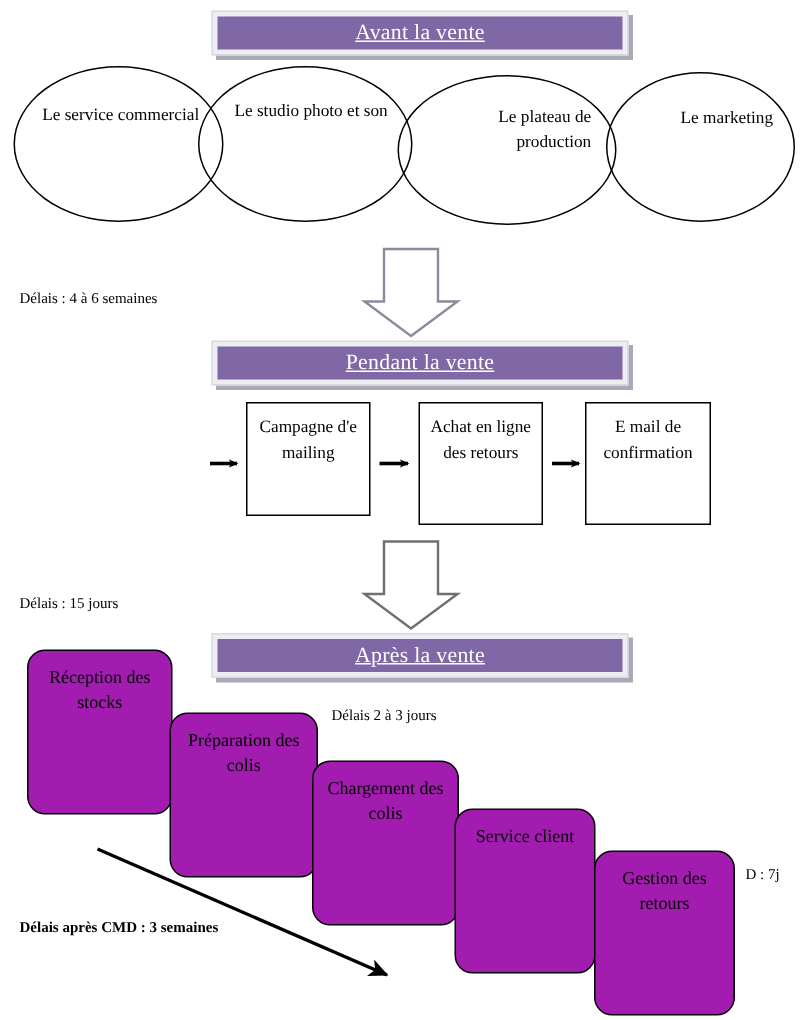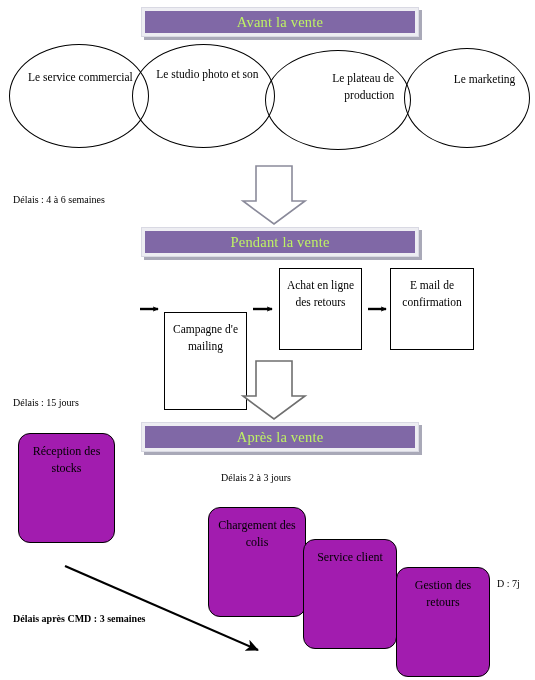--- a/index.html
+++ b/index.html
@@ -33,23 +33,24 @@
   .banner-fill {
     background: #8068a6;
     width: 100%;
     height: 100%;
     display: flex;
     align-items: center;
     justify-content: center;
   }
   .banner-label {
     font-size: 14.5px;
-    color: #bef264;
+    color: #ffffff;
     letter-spacing: 0.2px;
     line-height: 1;
+    text-decoration: underline;
   }
   
   .ellipse {
     position: absolute;
     border: 1px solid #000000;
     border-radius: 50%;
     box-sizing: border-box;
     display: flex;
     align-items: flex-start;
     justify-content: center;
@@ -142,21 +143,21 @@
 
   <div class="ftext" style="left:13px; top:194px;">Délais : 4 à 6 semaines</div>
 
   <div class="banner" style="left:141px; top:227px; width:278px; height:30px;">
     <div class="banner-fill">
       <span class="banner-label">Pendant la vente</span>
     </div>
   </div>
 
 
-  <div class="pbox" style="left:164px; top:268px; width:83px; height:98px;margin-top:44px;">
+  <div class="pbox" style="left:164px; top:268px; width:83px; height:76px;">
     <span class="pbox-label">Campagne d'e mailing</span>
   </div>
 
   <div class="pbox" style="left:279px; top:268px; width:83px; height:82px;">
     <span class="pbox-label">Achat en ligne des retours</span>
   </div>
 
   <div class="pbox" style="left:390px; top:268px; width:84px; height:82px;">
     <span class="pbox-label">E mail de confirmation</span>
   </div>
@@ -166,20 +167,23 @@
   <div class="banner" style="left:141px; top:422px; width:278px; height:30px;">
     <div class="banner-fill">
       <span class="banner-label">Après la vente</span>
     </div>
   </div>
 
   <div class="rbox" style="left:18px; top:433px; width:97px; height:110px;">
     <span class="rbox-label">Réception des stocks</span>
   </div>
 
+  <div class="rbox" style="left:113px; top:475px; width:99px; height:110px;">
+    <span class="rbox-label">Préparation des colis</span>
+  </div>
 
   <div class="rbox" style="left:208px; top:507px; width:98px; height:110px;">
     <span class="rbox-label">Chargement des colis</span>
   </div>
 
   <div class="rbox" style="left:303px; top:539px; width:94px; height:110px;">
     <span class="rbox-label">Service client</span>
   </div>
 
   <div class="rbox" style="left:396px; top:567px; width:94px; height:110px;">

